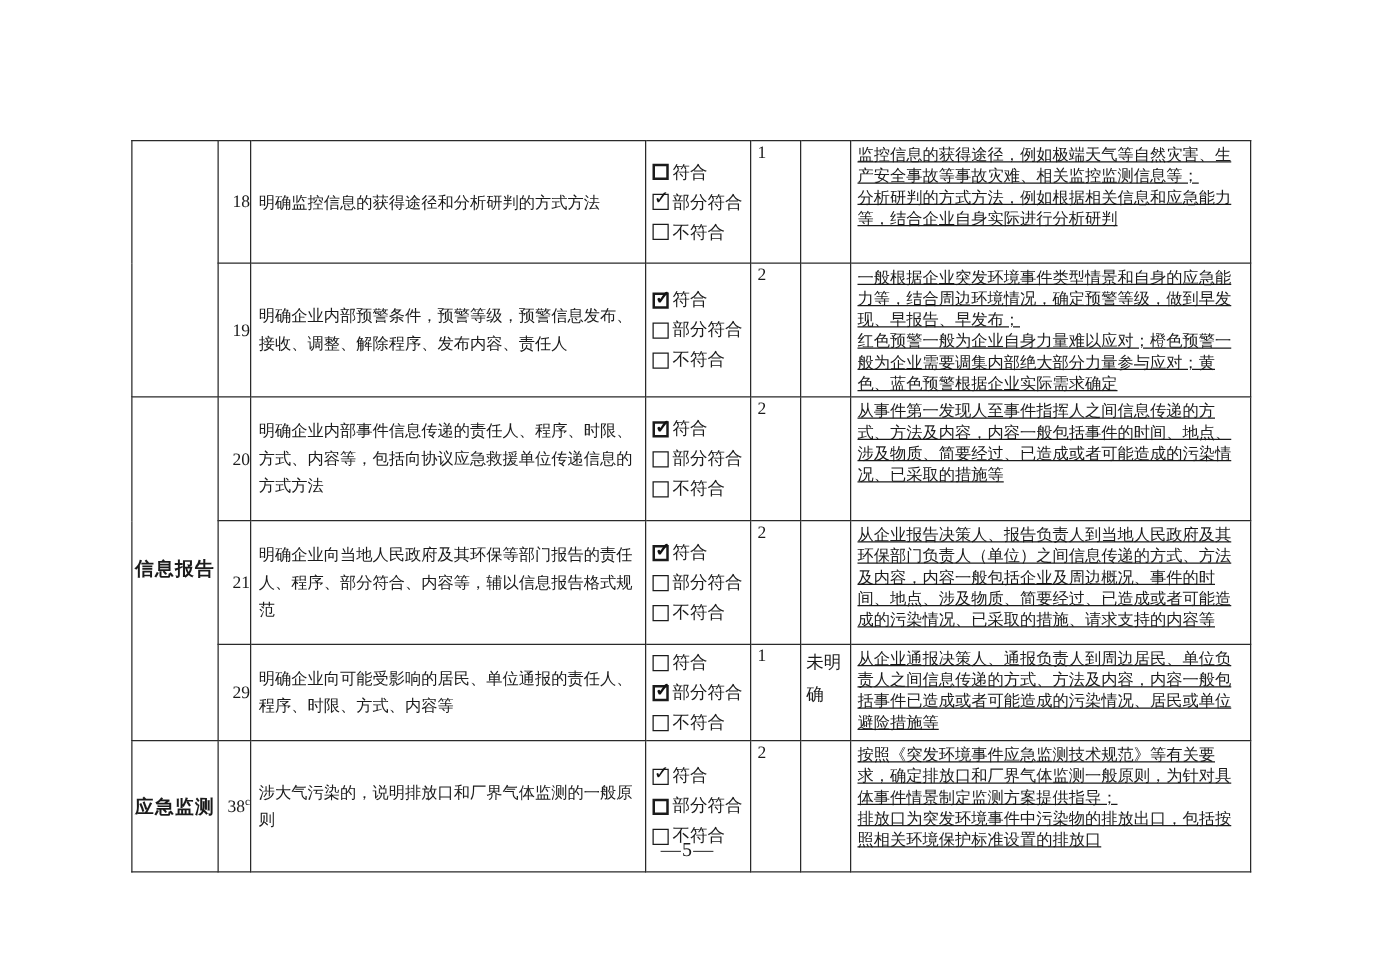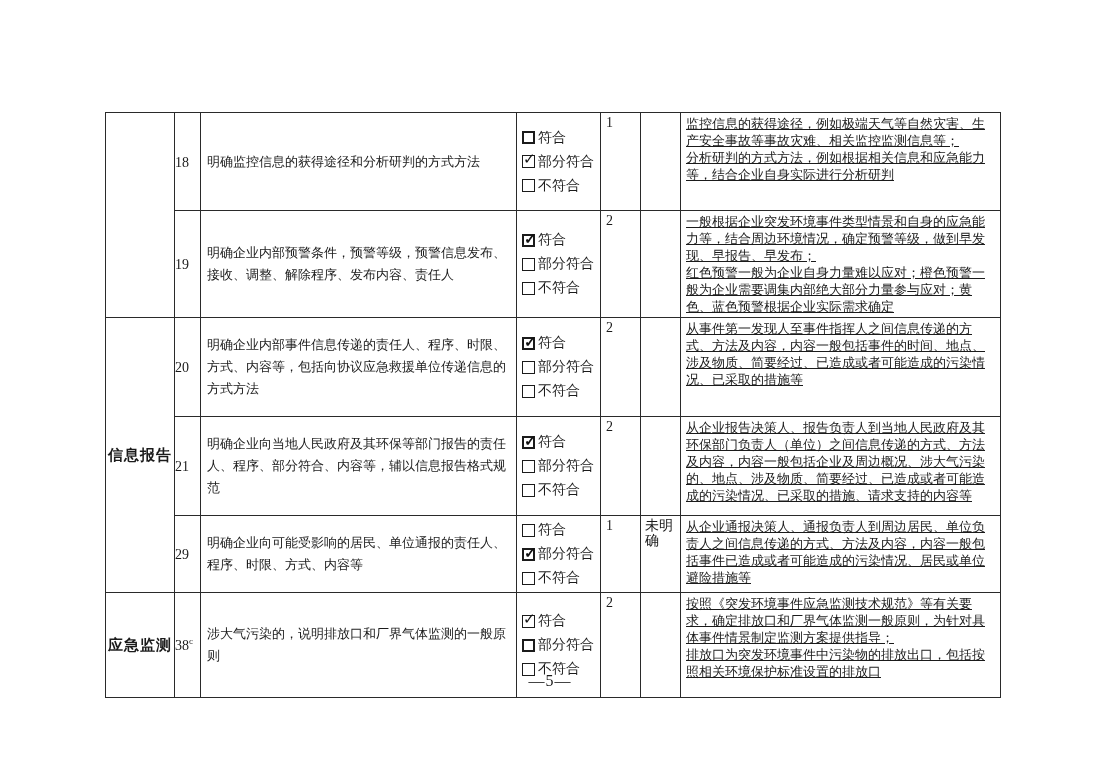--- a/index.html
+++ b/index.html
@@ -8,26 +8,26 @@
     width:1100px; height:778px; background:#ffffff; position:relative;
     font-family:"Liberation Serif","DejaVu Serif",serif; color:#1b1b1b;
     overflow:hidden;
   }
   table.eval {
     position:absolute; left:105px; top:112px;
     border-collapse:collapse; table-layout:fixed; width:895px;
   }
   td { border:1px solid #2a2a2a; padding:0; overflow:hidden; }
   td.cat   { text-align:center; vertical-align:middle; font-size:15px; letter-spacing:1px;font-weight:bold; }
-  td.no    { text-align:left; vertical-align:middle; font-size:14px; }
+  td.no    { text-align:right; vertical-align:middle; font-size:14px; }
   td.no sup{ font-size:9px; }
   td.item  { vertical-align:middle; font-size:13px; line-height:22px; padding:16px 6px; text-align:left; }
   td.opts  { vertical-align:middle; font-size:14px; padding:2px 2px 2px 5px; }
   td.score { vertical-align:top; font-size:14px; padding:2px 0 0 5px; }
-  td.status{ vertical-align:top; font-size:14px; line-height:15px; padding:2px 4px; }
+  td.status{ vertical-align:top; font-size:14px; line-height:26px; padding:2px 4px; }
   td.expl  { vertical-align:top; font-size:13px; line-height:17px; padding:2px 5px; white-space:pre-line; text-align:left;text-decoration:underline; }
   .option { display:flex; align-items:center; height:24px; }
   .cb {
     width:13px; height:13px; border:1px solid #1b1b1b; position:relative;
     margin-right:3px; flex:none; background:#fff;
   }
   .cb[data-bold="true"] { border-width:2px; }
   .cb[data-checked="true"]::after {
     content:"✓"; position:absolute; left:0px; top:-4px;
     font-size:15px; line-height:15px; color:#111;
@@ -143,21 +143,21 @@
         <span class="cb" data-checked="false" data-bold="false"></span>
         <span>部分符合</span>
       </div>
       <div class="option">
         <span class="cb" data-checked="false" data-bold="false"></span>
         <span>不符合</span>
       </div>
     </td>
     <td class="score">2</td>
     <td class="status"></td>
-    <td class="expl">从企业报告决策人、报告负责人到当地人民政府及其环保部门负责人（单位）之间信息传递的方式、方法及内容，内容一般包括企业及周边概况、涉大气污染的、地点、涉及物质、简要经过、已造成或者可能造成的污染情况、已采取的措施、请求支持的内容等</td>
+    <td class="expl">从企业报告决策人、报告负责人到当地人民政府及其环保部门负责人（单位）之间信息传递的方式、方法及内容，内容一般包括企业及周边概况、事件的时间、地点、涉及物质、简要经过、已造成或者可能造成的污染情况、已采取的措施、请求支持的内容等</td>
   </tr>
 
   <tr style="height:75px">
     <td class="no">
       <span>29</span><sup></sup>
     </td>
     <td class="item">明确企业向可能受影响的居民、单位通报的责任人、程序、时限、方式、内容等</td>
     <td class="opts">
       <div class="option">
         <span class="cb" data-checked="false" data-bold="false"></span>

